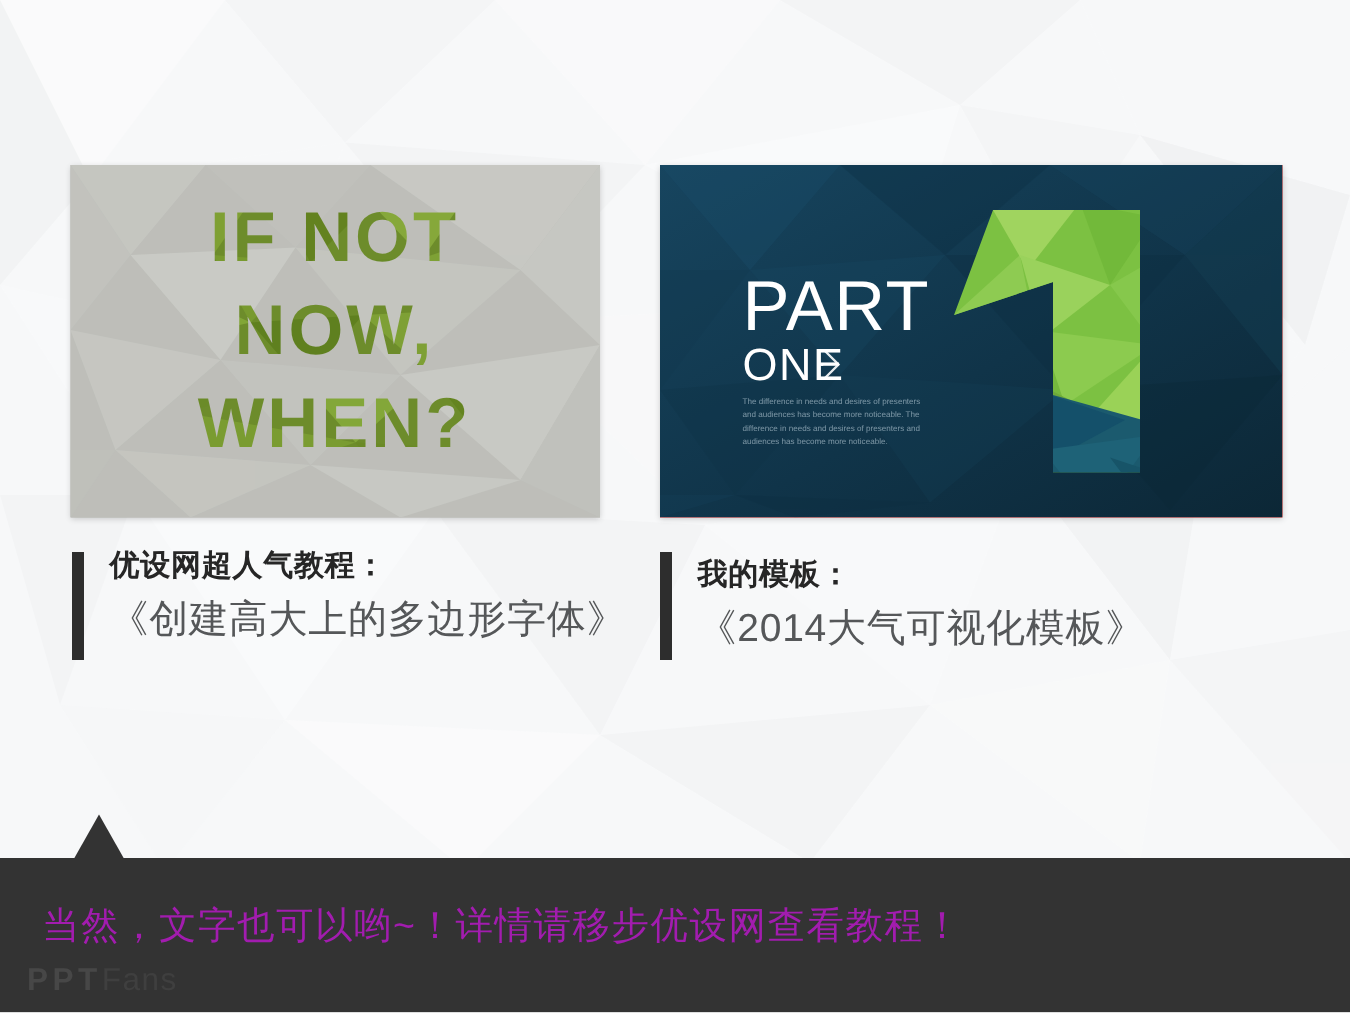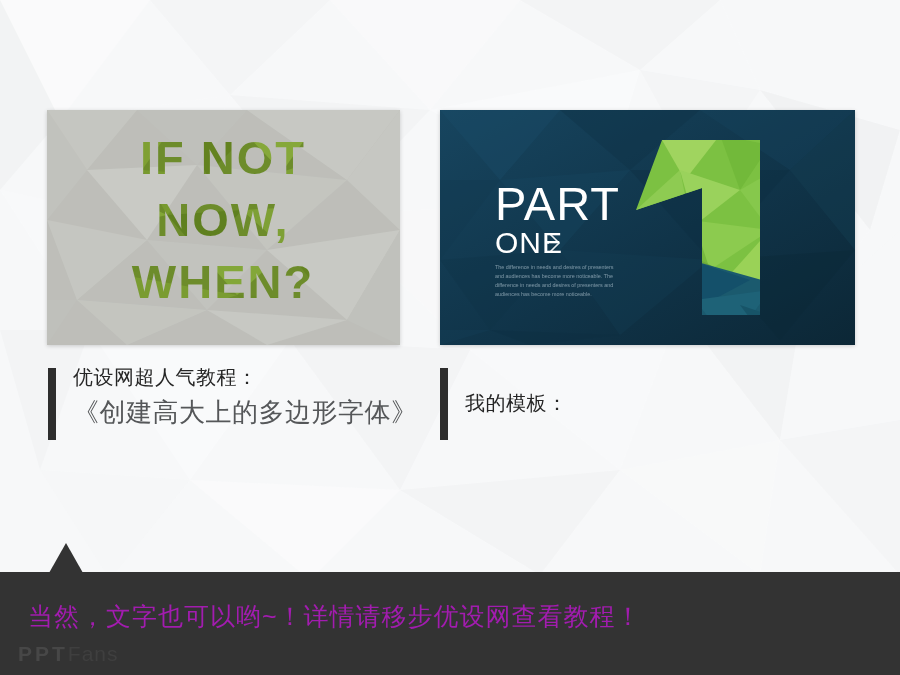--- a/index.html
+++ b/index.html
@@ -73,21 +73,21 @@
     margin-top: 2px;
   }
   .caption-text {
     margin-left: 17px;
     display: flex;
     flex-direction: column;
     justify-content: flex-start;
   }
   .caption-title {
     font-size: 20px;
-    font-weight: normal;
+    font-weight: bold;
     color: #262626;
     line-height: 1.15;
     letter-spacing: 0.5px;
     white-space: nowrap;
   }
   .caption-sub {
     margin-top: 9px;
     font-size: 26px;
     font-weight: normal;
     color: #555759;
@@ -307,20 +307,21 @@
     <div class="caption-text">
       <div class="caption-title">优设网超人气教程：</div>
       <div class="caption-sub">《创建高大上的多边形字体》</div>
     </div>
   </div>
 
   <div class="caption" id="caption-right">
     <div class="caption-bar"></div>
     <div class="caption-text">
       <div class="caption-title">我的模板：</div>
+      <div class="caption-sub">《2014大气可视化模板》</div>
     </div>
   </div>
 
   <div id="banner-arrow"></div>
   <div id="banner"></div>
   <div id="banner-text">当然，文字也可以哟~！详情请移步优设网查看教程！</div>
   <div id="brand-logo"><span class="ppt">PPT</span><span class="fans">Fans</span></div>
 
 </div>
 

